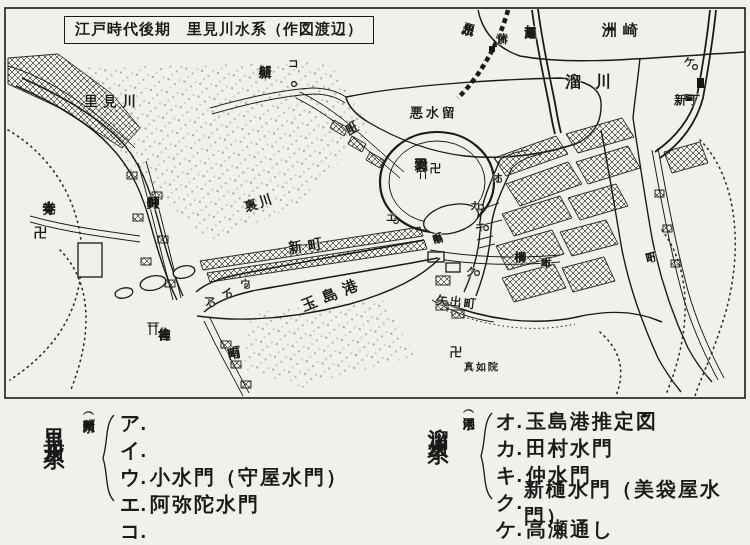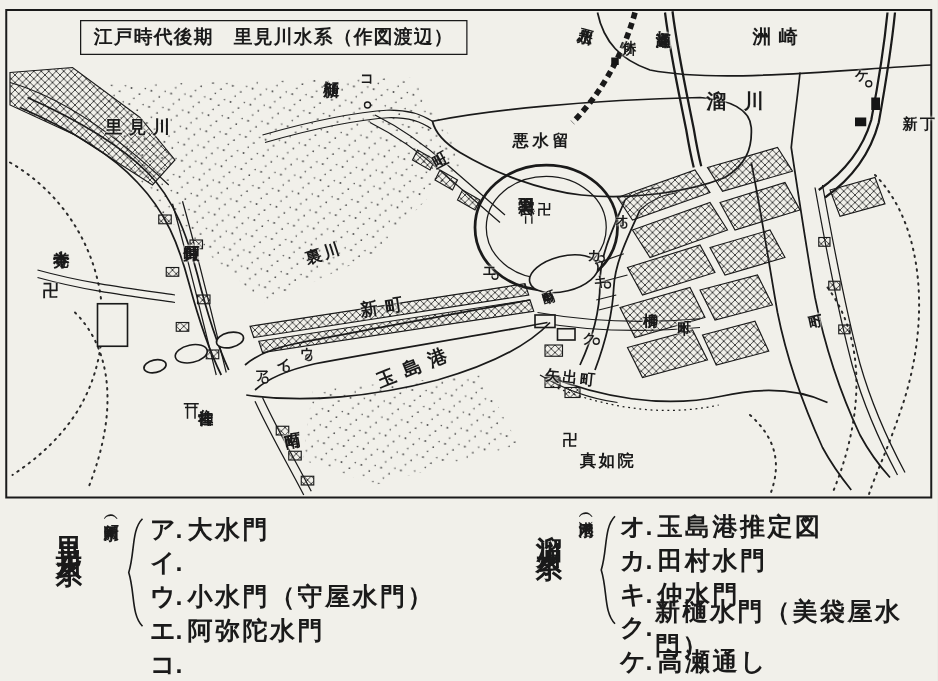--- a/index.html
+++ b/index.html
@@ -199,38 +199,38 @@
     </g>
   </svg>
 
   <div class="title-box">江戸時代後期　里見川水系（作図渡辺）</div>
 
   <div class="ml" style="left:602px;top:22px;font-size:15px;letter-spacing:6px;">洲崎</div>
   <div class="ml" style="left:565px;top:74px;font-size:16px;letter-spacing:14px;">溜川</div>
   <div class="ml v" style="left:466px;top:14px;font-size:12px;transform:rotate(15deg);">悪水川</div>
   <div class="ml v" style="left:496px;top:24px;font-size:11px;">休所</div>
   <div class="ml v" style="left:524px;top:16px;font-size:12px;">高瀬通し</div>
-  <div class="ml" style="left:722px;top:94px;font-size:12px;letter-spacing:2px;font-family:Liberation Mono, monospace;">新丁</div>
+  <div class="ml" style="left:674px;top:94px;font-size:12px;letter-spacing:2px;">新丁</div>
   <div class="ml v" style="left:258px;top:54px;font-size:13px;">新樋</div>
   <div class="ml" style="left:410px;top:106px;font-size:13px;letter-spacing:3px;">悪水留</div>
   <div class="ml v" style="left:338px;top:114px;font-size:12px;transform:rotate(-28deg);">上町</div>
   <div class="ml" style="left:84px;top:94px;font-size:14px;letter-spacing:5px;">里見川</div>
   <div class="ml v" style="left:414px;top:148px;font-size:13px;">羽黒宮</div>
   <div class="ml v" style="left:146px;top:186px;font-size:13px;">仲買町</div>
   <div class="ml v" style="left:42px;top:190px;font-size:13px;">本覚寺</div>
   <div class="ml" style="left:244px;top:196px;font-size:13px;letter-spacing:2px;transform:rotate(-18deg);">裏川</div>
   <div class="ml" style="left:288px;top:238px;font-size:14px;letter-spacing:6px;transform:rotate(-9deg);">新町</div>
   <div class="ml" style="left:300px;top:286px;font-size:15px;letter-spacing:7px;transform:rotate(-22deg);">玉島港</div>
   <div class="ml v" style="left:158px;top:318px;font-size:12px;">住吉神社</div>
   <div class="ml v" style="left:224px;top:336px;font-size:13px;transform:rotate(-10deg);">南町</div>
   <div class="ml v" style="left:428px;top:226px;font-size:10px;transform:rotate(-18deg);">中島町</div>
   <div class="ml v" style="left:514px;top:240px;font-size:12px;">柳橋</div>
   <div class="ml v" style="left:540px;top:248px;font-size:11px;">本町</div>
   <div class="ml" style="left:436px;top:296px;font-size:12px;letter-spacing:2px;transform:rotate(6deg);">矢出町</div>
-  <div class="ml" style="left:464px;top:362px;font-size:13px;letter-spacing:2px;">真如院</div>
+  <div class="ml" style="left:464px;top:362px;font-size:10px;letter-spacing:2px;">真如院</div>
   <div class="ml v" style="left:642px;top:244px;font-size:11px;transform:rotate(-12deg);">下町</div>
 
   <span class="ml" style="left:34px;top:226px;font-size:13px;">卍</span>
   <span class="ml" style="left:450px;top:346px;font-size:12px;">卍</span>
   <span class="ml" style="left:430px;top:163px;font-size:11px;">卍</span>
 
   <span class="mk" style="left:204px;top:296px;">ア</span>
   <span class="mk" style="left:221px;top:287px;">イ</span>
   <span class="mk" style="left:240px;top:278px;">ウ</span>
   <span class="mk" style="left:386px;top:212px;">エ</span>
@@ -244,21 +244,20 @@
   <div class="legend">
 
     <div class="leg-sys" style="left:40px;top:12px;">里見川水系</div>
     <div class="leg-note" style="left:80px;top:8px;">（新町水門）</div>
     <svg class="brace" style="left:100px;top:12px;" width="16" height="92">
       <path d="M14,3 C5,12 8,30 3,46 C8,62 5,80 14,89" fill="none" stroke="#1a1a1a" stroke-width="1.3"></path>
     </svg>
     <div class="leg-items" style="left:120px;top:10px;">
       <div class="leg-row">
         <span class="leg-key">ア.</span>
-        <span class="leg-name">大水門</span>
       </div>
       <div class="leg-row">
         <span class="leg-key">イ.</span>
       </div>
       <div class="leg-row">
         <span class="leg-key">ウ.</span>
         <span class="leg-name">小水門（守屋水門）</span>
       </div>
       <div class="leg-row">
         <span class="leg-key">エ.</span>

